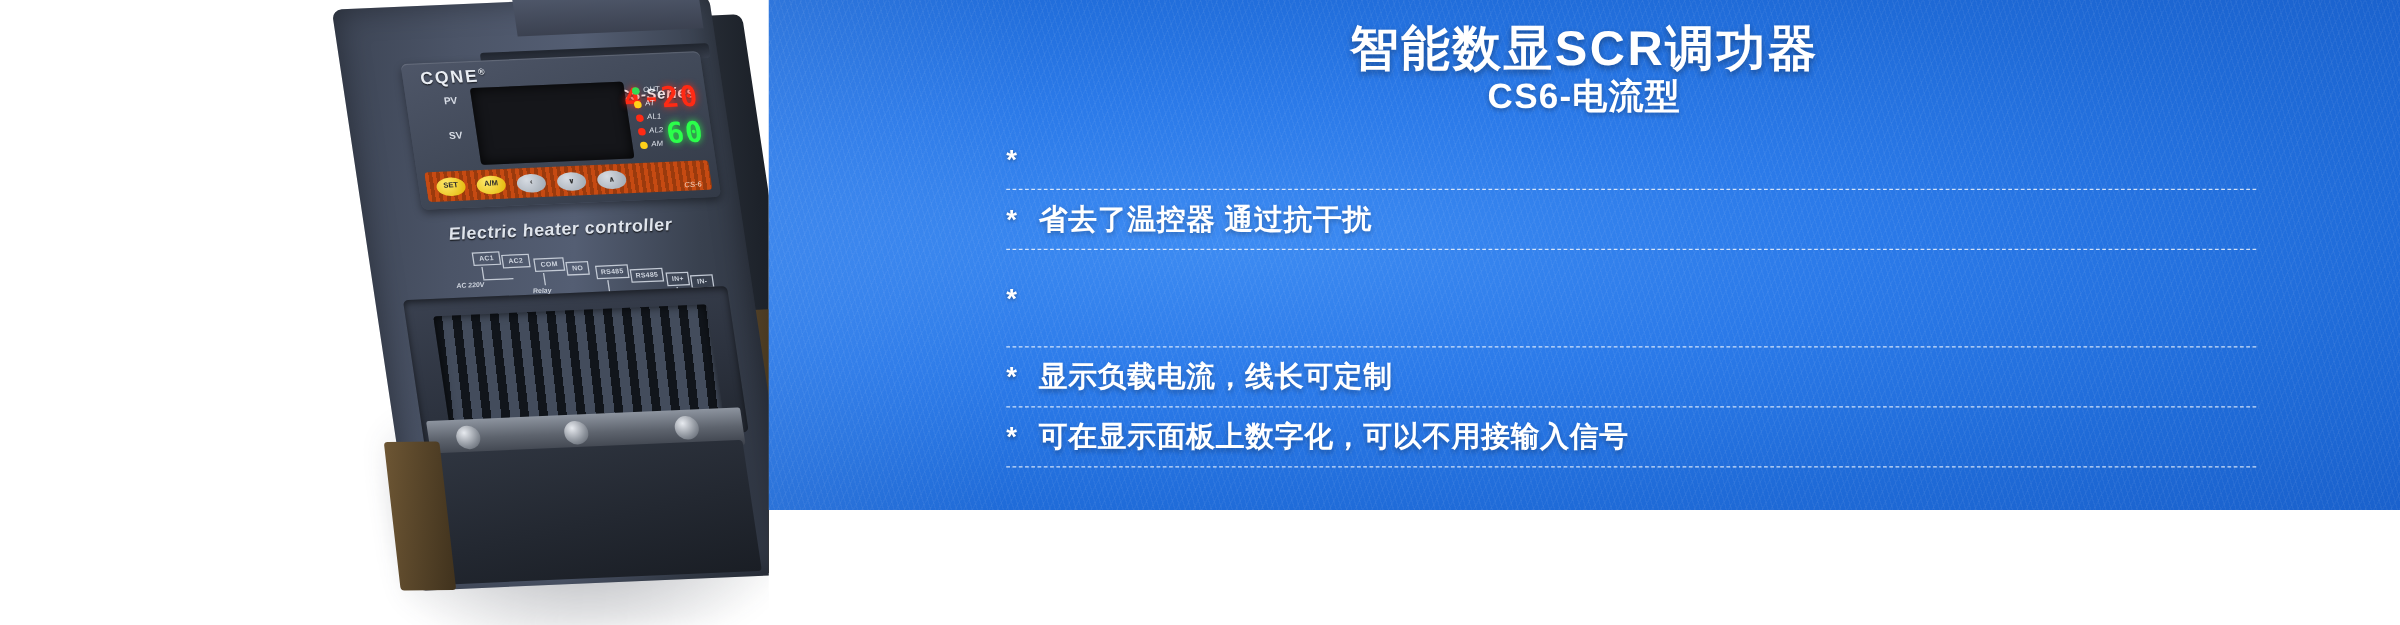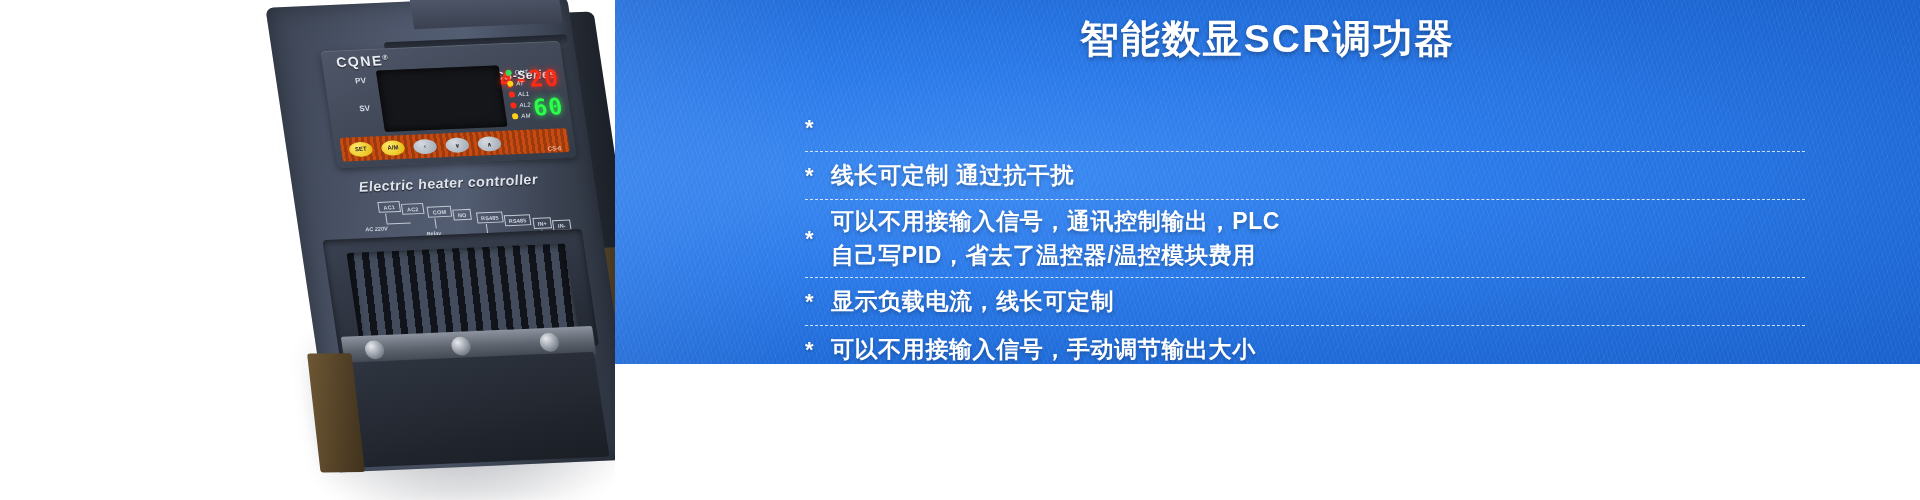--- a/index.html
+++ b/index.html
@@ -209,21 +209,21 @@
     width: 44px; height: 120px;
     background: linear-gradient(100deg,#6d5634,#40321d);
     border-radius: 3px;
     transform: rotate(2deg);
   }
 
   
   .blue-pane {
     position: relative;
     flex: 1 1 auto;
-    height: 364px;
+    height: 408px;
     background:
       repeating-linear-gradient(74deg, rgba(255,255,255,.045) 0 1px, rgba(255,255,255,0) 1px 4px),
       repeating-linear-gradient(-62deg, rgba(255,255,255,.035) 0 1px, rgba(255,255,255,0) 1px 6px),
       radial-gradient(ellipse at 28% 48%, #3d8bf2 0%, #2b7ae9 38%, #1f6bd8 72%, #1a61cc 100%);
     overflow: hidden;
     padding-left: 17px;
   }
   .sheen {
     position: absolute; left: -60px; top: -80px;
     width: 340px; height: 680px;
@@ -372,37 +372,36 @@
 
       <div class="lowerblock"></div>
       <div class="bracket"></div>
     </div>
   </div>
 
   <div class="blue-pane">
     <div class="sheen"></div>
 
     <div class="headline">智能数显SCR调功器</div>
+    <div class="subline">CS6-电流型</div>
 
     <div class="features">
       <div class="feature">
         <span class="star">*</span>
       </div>
       <div class="feature">
         <span class="star">*</span>
-        <span class="ftext">线长可定制    通过抗干扰</span>
+        <span class="ftext">省去了温控器    通过抗干扰</span>
       </div>
       <div class="feature tall">
         <span class="star">*</span>
-        <span class="ftext">可以不用接输入信号，通讯控制输出，PLC
-自己写PID，省去了温控器/温控模块费用</span>
       </div>
       <div class="feature">
         <span class="star">*</span>
         <span class="ftext">显示负载电流，线长可定制</span>
       </div>
       <div class="feature">
         <span class="star">*</span>
-        <span class="ftext">可以不用接输入信号，手动调节输出大小</span>
+        <span class="ftext">可在显示面板上数字化，可以不用接输入信号</span>
       </div>
     </div>
   </div>
 </div>
 
 </body></html>

